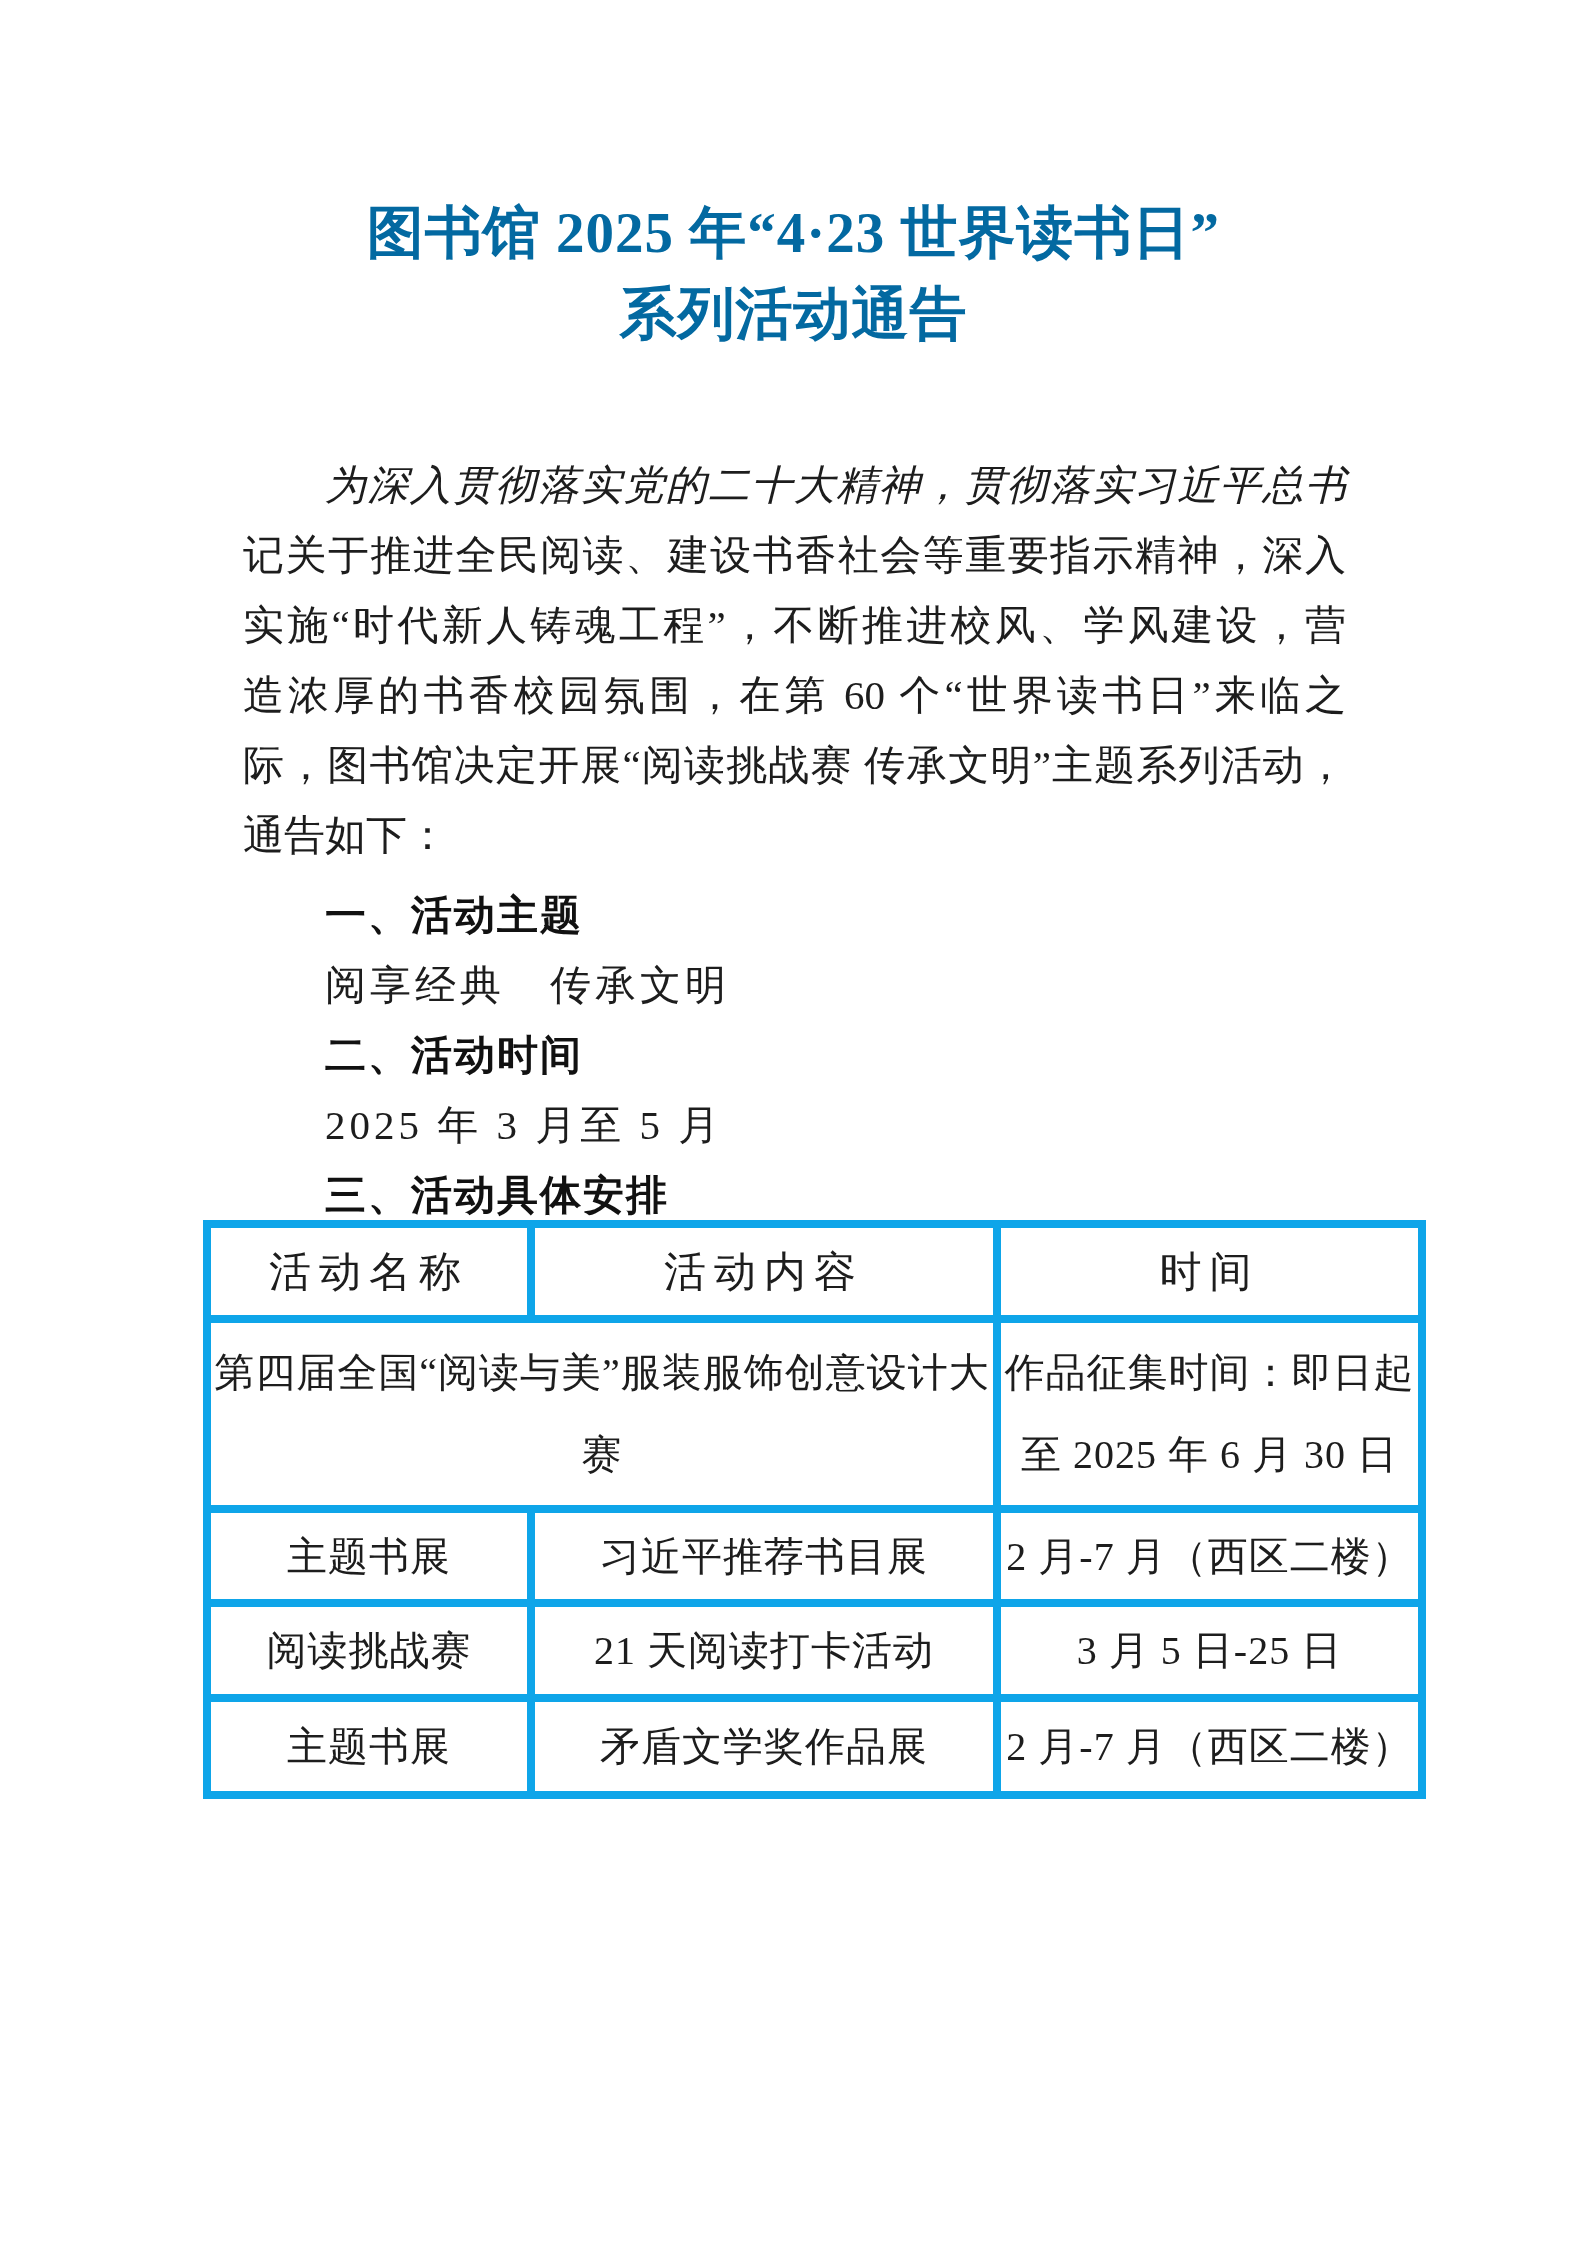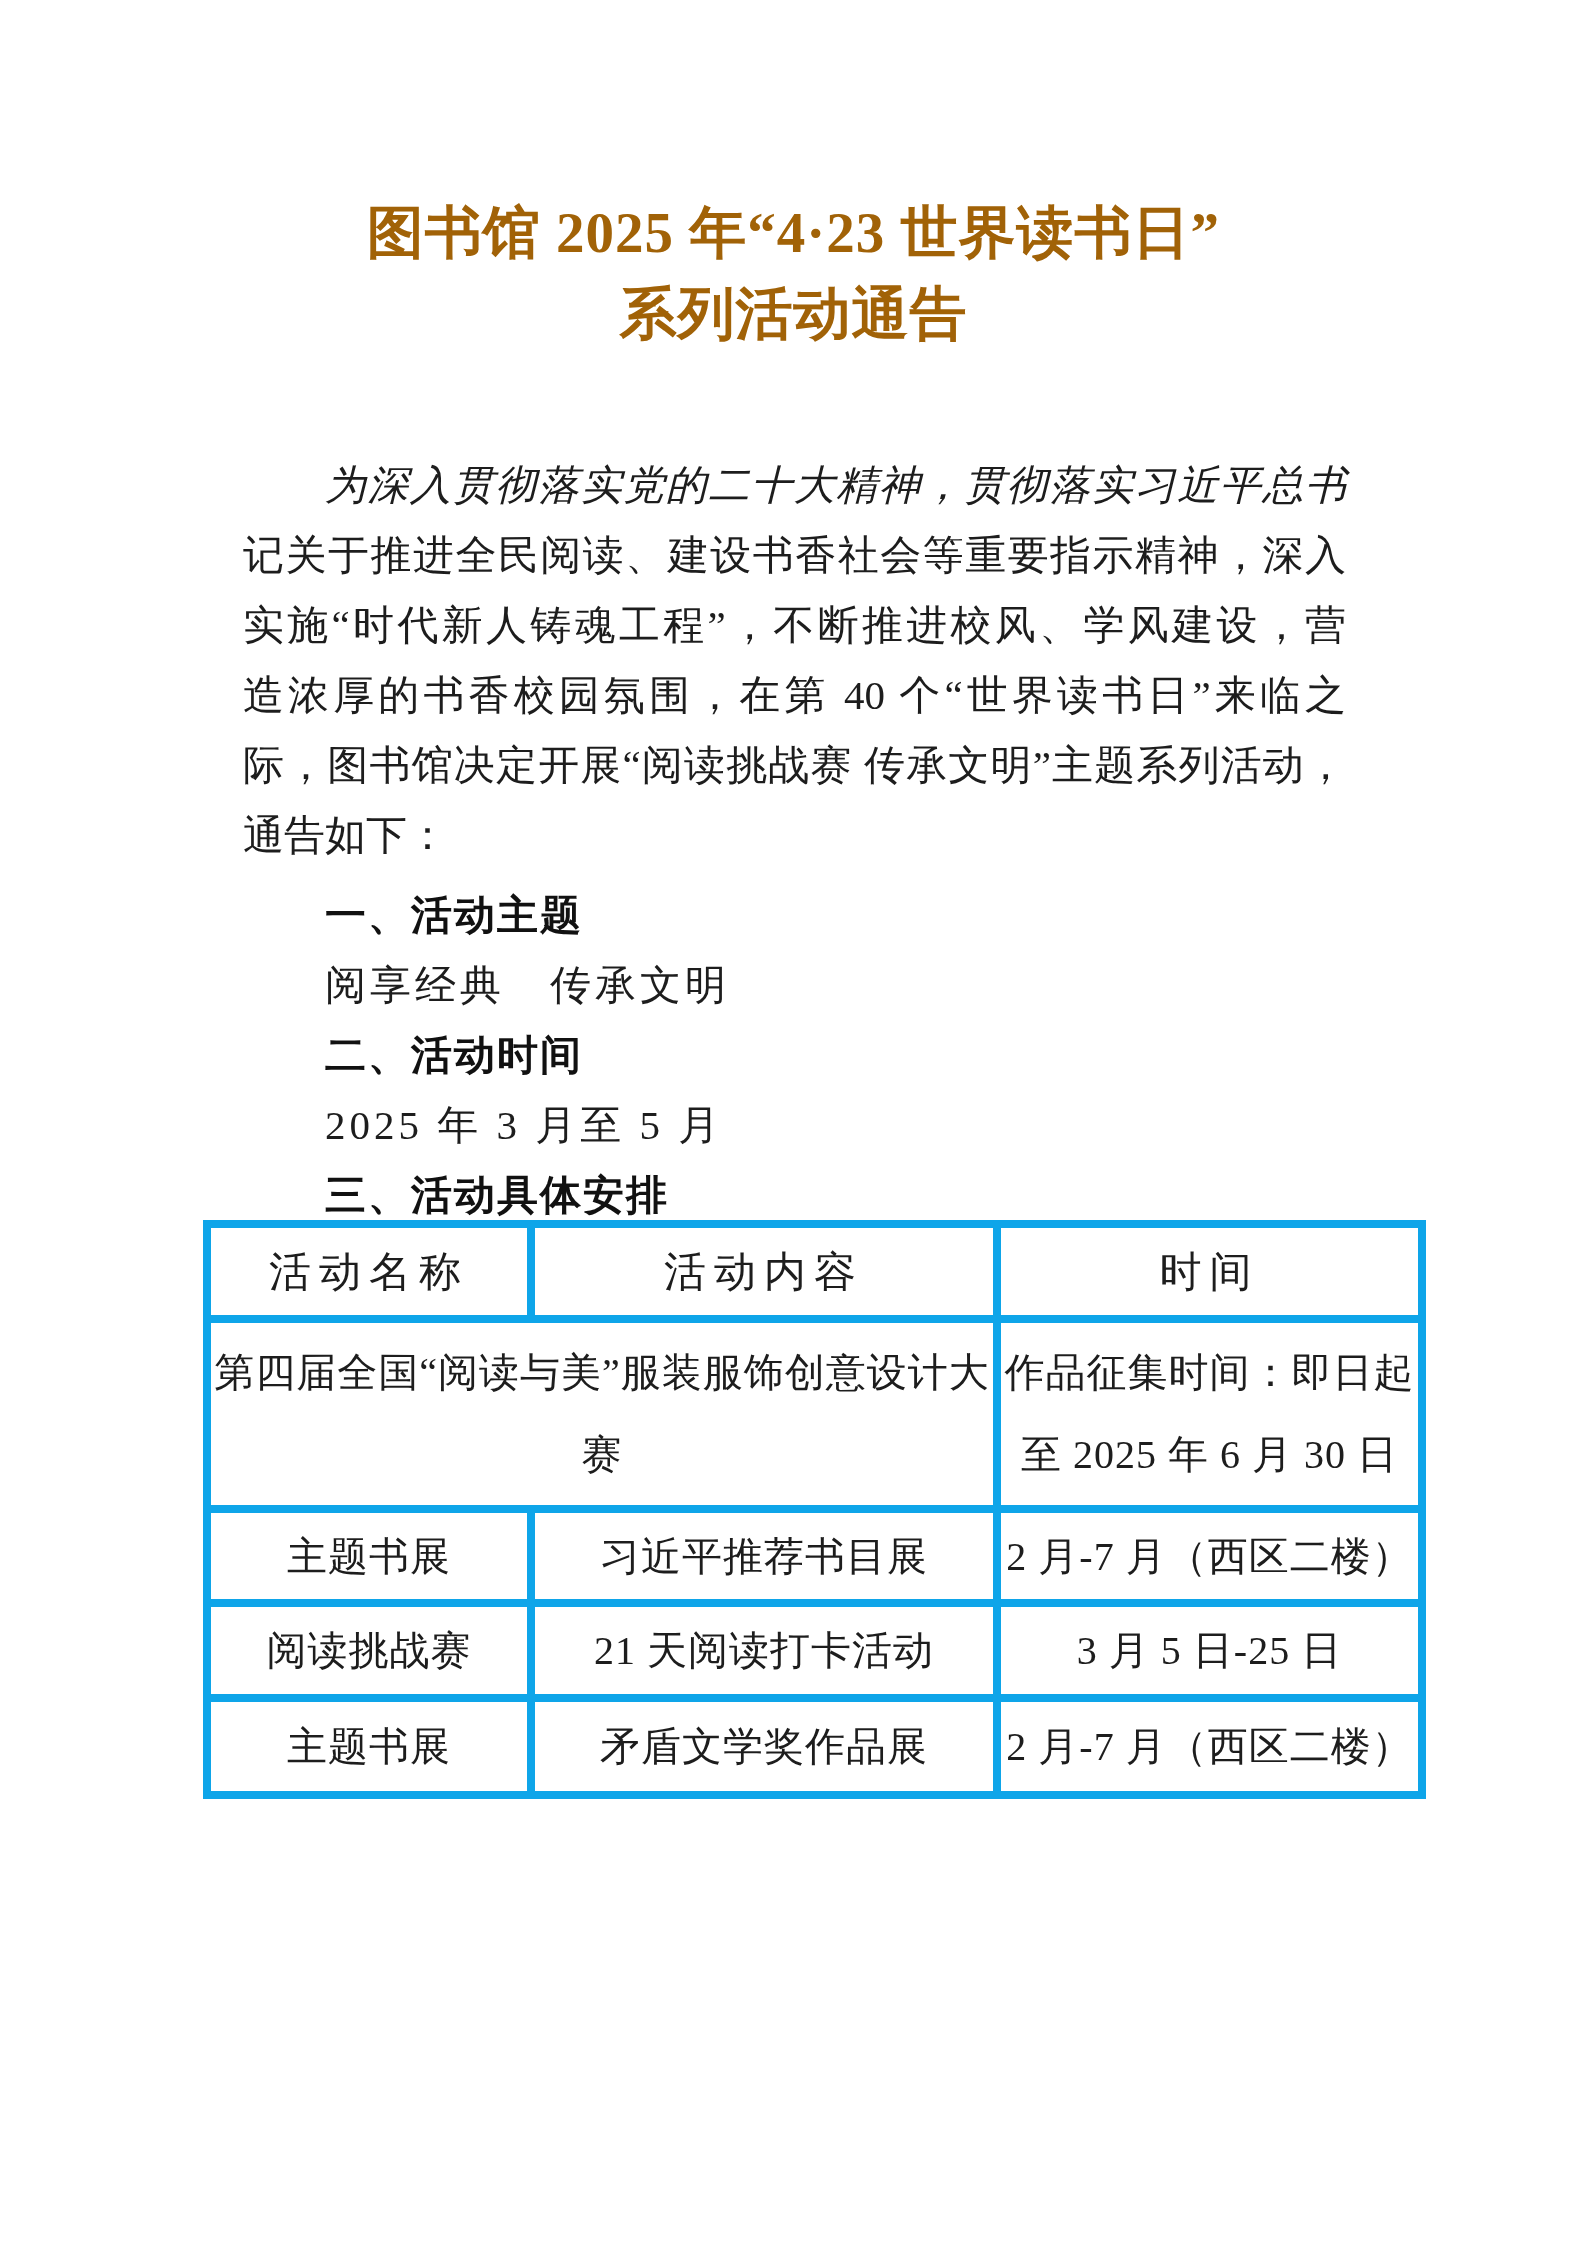--- a/index.html
+++ b/index.html
@@ -19,21 +19,21 @@
     position: absolute;
     top: 192px;
     left: 0;
     width: 100%;
     margin: 0;
     text-align: center;
     font-size: 57px;
     font-weight: 700;
     line-height: 81px;
     letter-spacing: 1px;
-    color: #a16207;
+    color: #0369a1;
   }
 
   
   .body-block {
     position: absolute;
     top: 450px;
     left: 243px;
     width: 1103px;
     font-size: 41px;
     line-height: 70px;
@@ -106,21 +106,21 @@
 
   <h1 class="doc-title">
     <div>图书馆 2025 年“4·23 世界读书日”</div>
     <div>系列活动通告</div>
   </h1>
 
   <div class="body-block">
     <div class="pline first">为深入贯彻落实党的二十大精神，贯彻落实习近平总书</div>
     <div class="pline">记关于推进全民阅读、建设书香社会等重要指示精神，深入</div>
     <div class="pline">实施“时代新人铸魂工程”，不断推进校风、学风建设，营</div>
-    <div class="pline">造浓厚的书香校园氛围，在第 40 个“世界读书日”来临之</div>
+    <div class="pline">造浓厚的书香校园氛围，在第 60 个“世界读书日”来临之</div>
     <div class="pline">际，图书馆决定开展“阅读挑战赛 传承文明”主题系列活动，</div>
     <div class="pline last">通告如下：</div>
 
     <div class="hline gap">一、活动主题</div>
     <div class="tline">阅享经典　传承文明</div>
     <div class="hline">二、活动时间</div>
     <div class="tline">2025 年 3 月至 5 月</div>
     <div class="hline">三、活动具体安排</div>
   </div>
 

